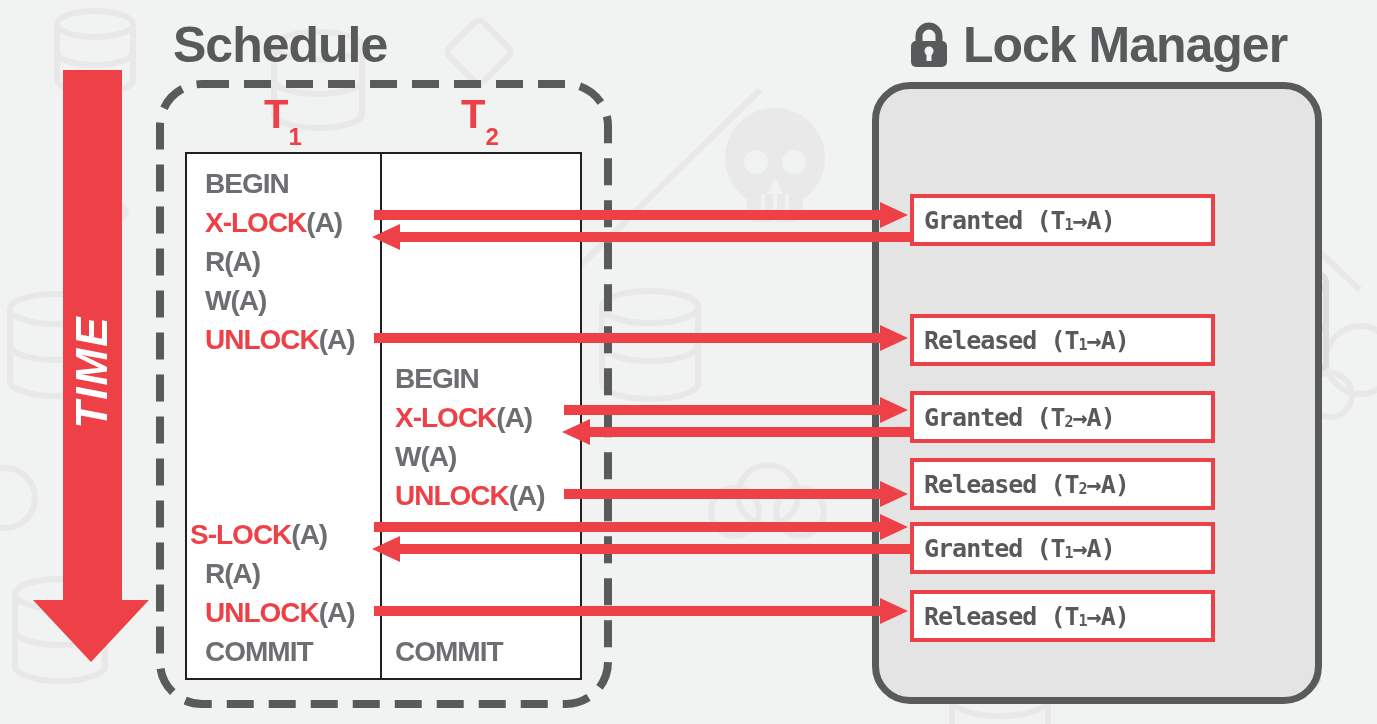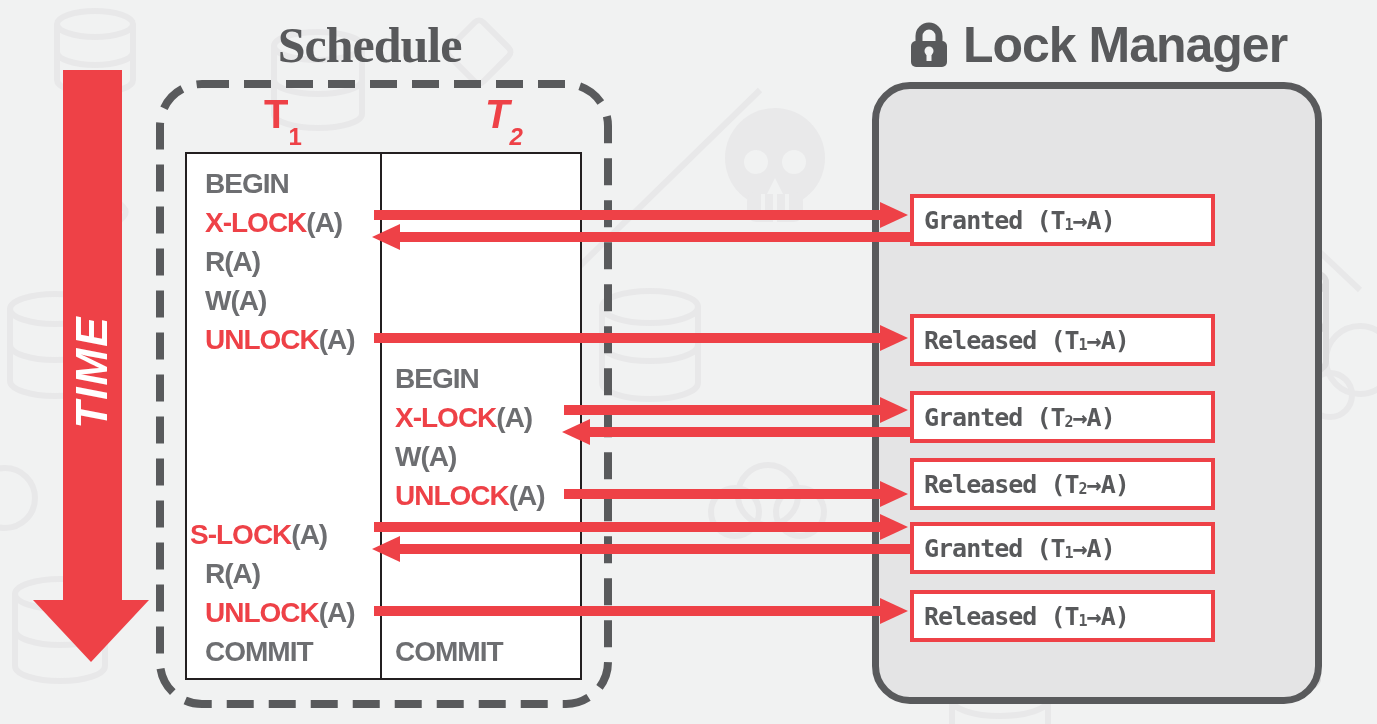--- a/index.html
+++ b/index.html
@@ -14,21 +14,21 @@
   #time-arrow { z-index:3; }
   #time-bar   { position:absolute; left:63px; top:70px; width:59px; height:532px; background:var(--red); }
   #time-head  { position:absolute; left:33px; top:600px; width:0; height:0;
                 border-left:58px solid transparent; border-right:58px solid transparent;
                 border-top:62px solid var(--red); }
   #time-label { position:absolute; left:92px; top:372px; transform:translate(-50%,-50%) rotate(-90deg);
                 color:#fff; font-weight:bold; font-style:italic; font-size:44px; letter-spacing:2px; white-space:nowrap; }
 
   
   .big-title { font-size:50px; font-weight:bold; color:var(--dark); letter-spacing:-1px; white-space:nowrap; }
-  #schedule-title { left:145px; top:16px; width:449px; text-align:center; z-index:4;font-family:Liberation Serif, serif; }
+  #schedule-title { left:173px; top:16px; width:449px; z-index:4; }
   #lm-title { left:872px; top:16px; width:450px; display:flex; justify-content:center; align-items:center; gap:12px; z-index:4; }
 
   
   #overlay-svg { position:absolute; left:0; top:0; z-index:1; }
   #lm-panel { left:872px; top:82px; width:450px; height:622px; background:var(--lmfill);
               border:7px solid #595a5c; border-radius:38px; z-index:1; }
 
   
   #schedule-table { left:185px; top:152px; width:397px; height:528px; background:#fff;
                     border:2px solid #231f20; z-index:2; }
@@ -157,21 +157,21 @@
     <rect x="19.5" y="29" width="5" height="10" fill="#f1f2f2"></rect>
   </svg>
   <span>Lock Manager</span>
 </div>
 
 <div id="schedule-table" class="abs"></div>
 <div id="table-divider" class="abs"></div>
 
 <div id="txn-headers">
     <div class="txn-header" style="left: 238px;"><span>T</span><sub>1</sub></div>
-    <div class="txn-header" style="left: 459px; font-style: italic;"><span>T</span><sub>2</sub></div>
+    <div class="txn-header" style="left: 435px;"><span>T</span><sub>2</sub></div>
   </div>
 <div id="rows-mount">
     <div class="sched-row" style="left: 205px; top: 164px;"><span class="c-gray">BEGIN</span></div>
     <div class="sched-row" style="left: 205px; top: 203px;"><span class="c-red">X-LOCK</span><span class="c-gray">(A)</span></div>
     <div class="sched-row" style="left: 205px; top: 242px;"><span class="c-gray">R(A)</span></div>
     <div class="sched-row" style="left: 205px; top: 281px;"><span class="c-gray">W(A)</span></div>
     <div class="sched-row" style="left: 205px; top: 320px;"><span class="c-red">UNLOCK</span><span class="c-gray">(A)</span></div>
     <div class="sched-row" style="left: 395px; top: 359px;"><span class="c-gray">BEGIN</span></div>
     <div class="sched-row" style="left: 395px; top: 398px;"><span class="c-red">X-LOCK</span><span class="c-gray">(A)</span></div>
     <div class="sched-row" style="left: 395px; top: 437px;"><span class="c-gray">W(A)</span></div>

